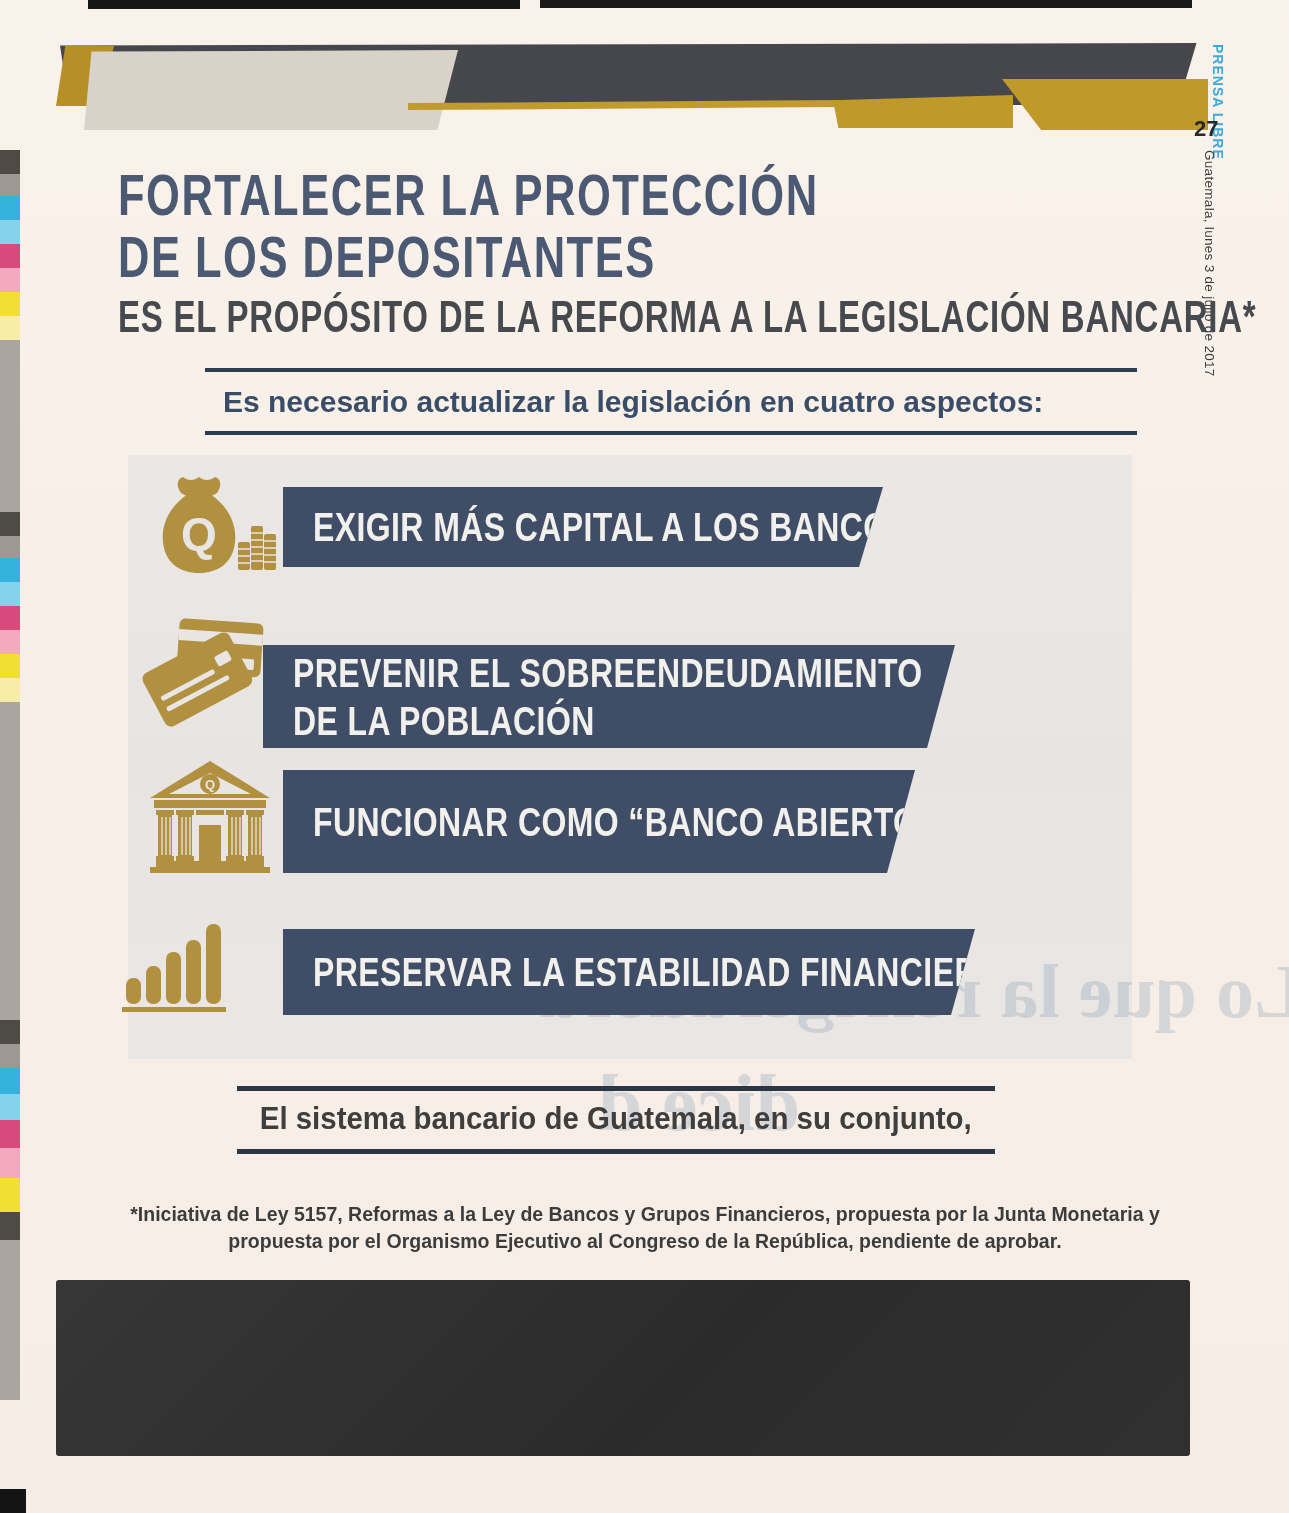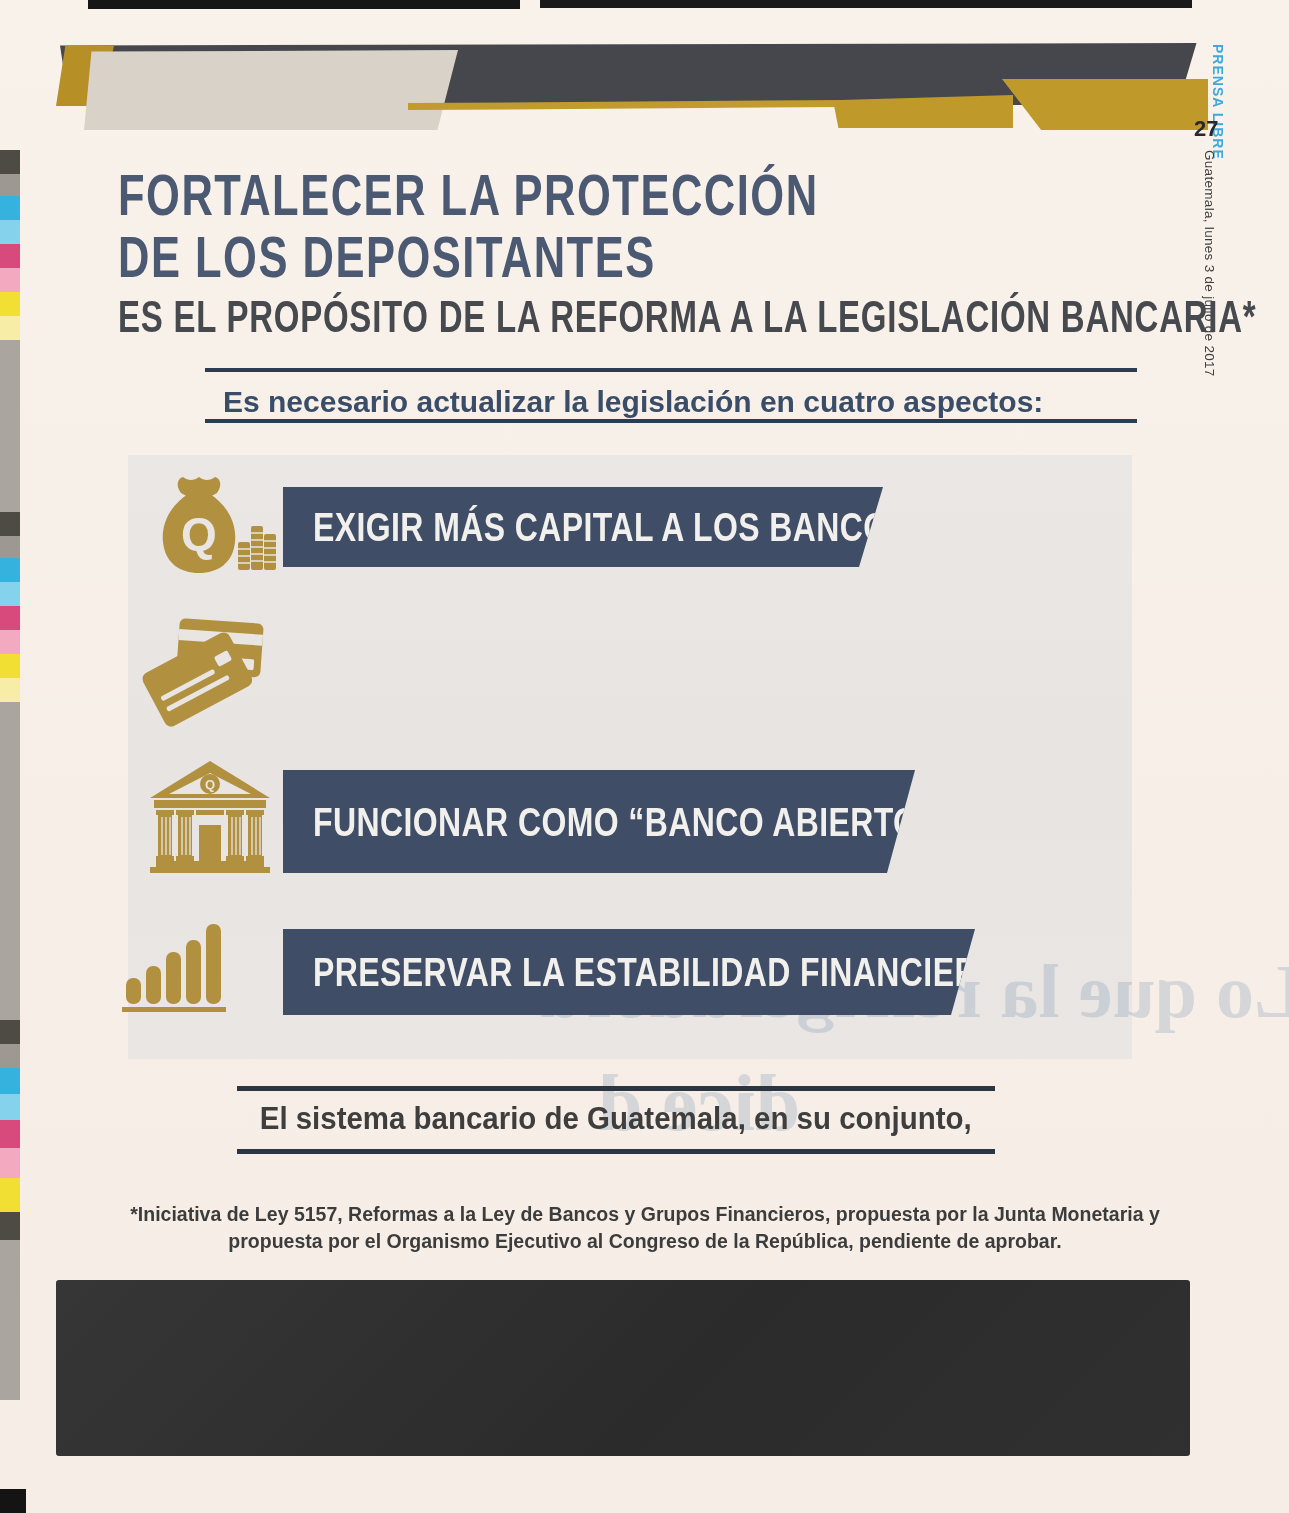--- a/index.html
+++ b/index.html
@@ -42,21 +42,21 @@
   .title{left:118px;top:164px;white-space:nowrap;}
   .title .l12{font-size:58px;line-height:62px;font-weight:bold;color:#4b5a72;letter-spacing:2px;}
   .title .l3{font-size:44px;line-height:50px;font-weight:bold;color:#46494e;letter-spacing:1px;margin-top:4px;}
   .cond{display:inline-block;transform-origin:0 50%;white-space:nowrap;}
   .cx75{transform:scaleX(.75);}
   .cx80{transform:scaleX(.80);}
 
   
   .subtitle-box{left:205px;top:368px;width:932px;}
   .rule{height:4px;background:#2c3d52;}
-  .subtitle-text{padding:13px 0 0 18px;font-size:30px;font-weight:bold;color:#3a4d68;}
+  .subtitle-text{padding:13px 0 12px 18px;font-size:30px;font-weight:bold;color:#3a4d68;}
 
   
   .panel{left:128px;top:455px;width:1004px;height:604px;z-index:1;
     background:linear-gradient(180deg,#eae7e5 0%,#e7e4e2 50%,#e9e6e3 100%);}
   .ghost{z-index:2;pointer-events:none;font-family:"Liberation Serif",serif;font-weight:bold;
     color:rgba(125,150,180,.28);transform:scaleX(-1);white-space:nowrap;}
   .ghost1{left:540px;top:948px;font-size:76px;}
   .ghost2{left:598px;top:1058px;font-size:80px;}
   .banner{z-index:3;background:#3f4d66;display:flex;flex-direction:column;justify-content:center;
     padding-left:30px;box-sizing:border-box;}
@@ -193,20 +193,24 @@
       <rect y="11" width="84" height="11" fill="#e8e5e2"></rect>
       <rect x="62" y="36" width="15" height="11" rx="2" fill="#e8e5e2"></rect>
     </g>
     <g transform="translate(2,70) rotate(-28)">
       <rect width="98" height="60" rx="7" fill="#b19140"></rect>
       <rect x="8" y="28" width="60" height="5" rx="2" fill="#e8e5e2"></rect>
       <rect x="8" y="40" width="70" height="5" rx="2" fill="#e8e5e2"></rect>
       <rect x="74" y="18" width="15" height="11" rx="2" fill="#e8e5e2"></rect>
     </g>
   </svg>
+  <div class="abs banner cut28" style="left:263px;top:645px;width:692px;height:103px">
+    <div class="bl"><span class="cond cx80">PREVENIR EL SOBREENDEUDAMIENTO</span></div>
+    <div class="bl"><span class="cond cx80">DE LA POBLACIÓN</span></div>
+  </div>
 
   <svg class="abs icon" style="left:148px;top:761px" width="124" height="114" viewBox="0 0 124 114">
     <path d="M62 0 L122 37 L2 37 Z" fill="#b19140"></path>
     <path d="M62 12 L103 33 L21 33 Z" fill="#e8e5e2"></path>
     <circle cx="62" cy="23" r="10" fill="#b19140"></circle>
     <text x="62" y="28" text-anchor="middle" font-size="13" font-weight="bold" fill="#e8e5e2">Q</text>
     <rect x="6" y="39" width="112" height="8" fill="#b19140"></rect>
     <g fill="#b19140">
       <rect x="8" y="49" width="18" height="5"></rect>
         <rect x="10" y="54" width="14" height="42"></rect>

